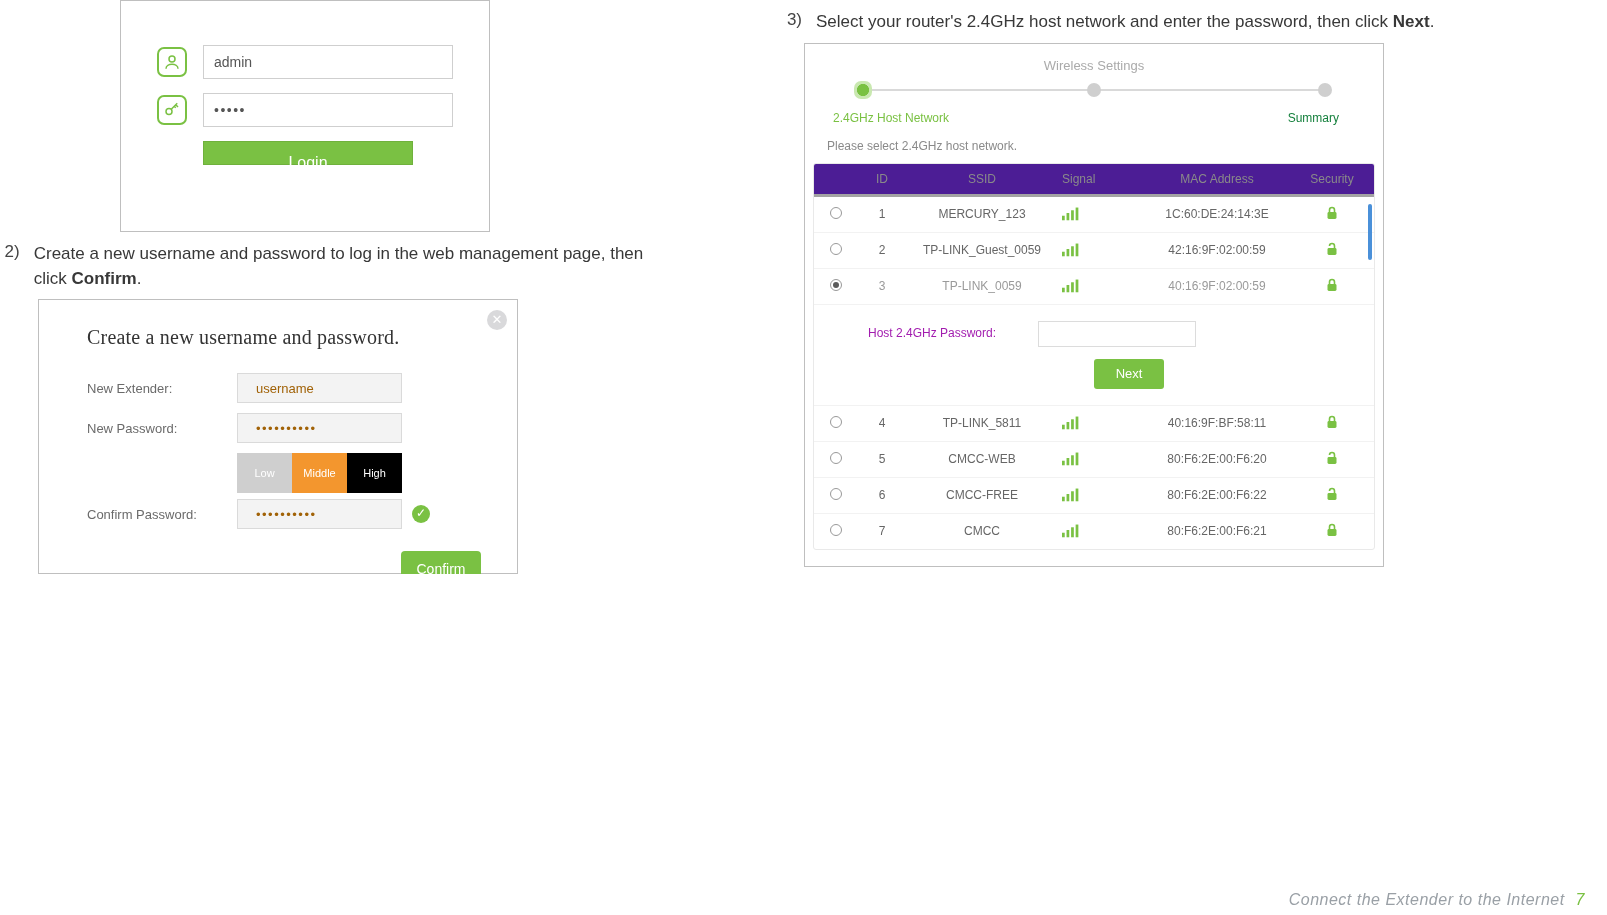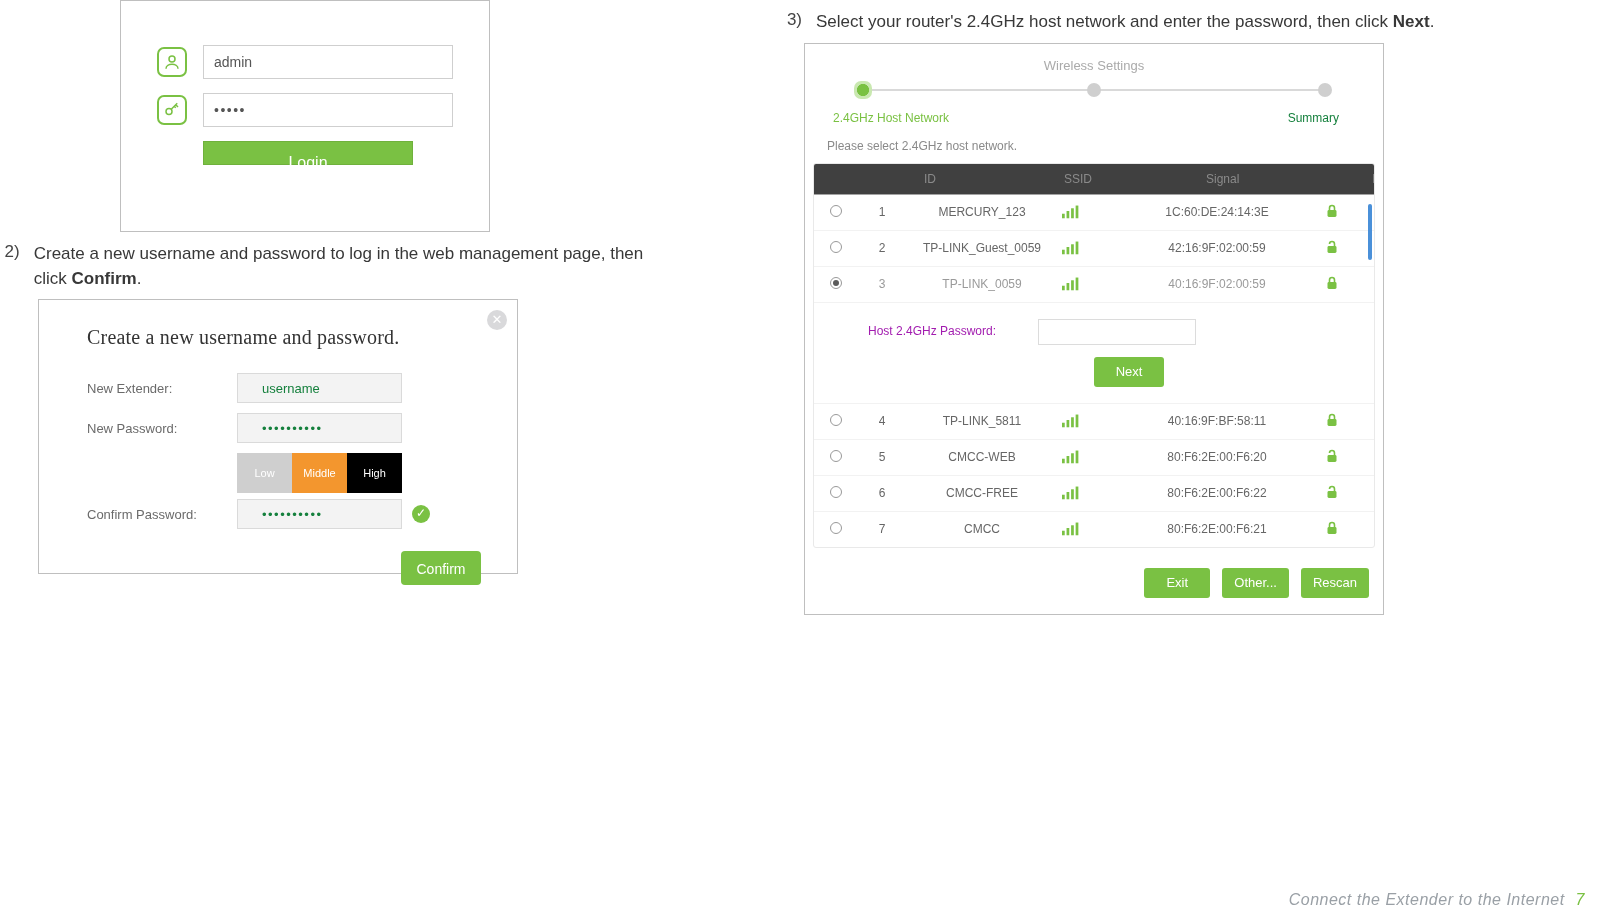--- a/index.html
+++ b/index.html
@@ -54,21 +54,21 @@
   .create-shot { width: 480px; height: 275px; margin-left: 38px; padding: 26px 36px 24px 48px; }
   .close-x {
     position: absolute; top: 10px; right: 10px; width: 20px; height: 20px; border-radius: 10px;
     background: #d9d9db; color: #fff; text-align: center; line-height: 19px; font-size: 13px;
   }
   .create-title { font-size: 20px; color: #333; margin-bottom: 24px; font-family: Georgia, 'Times New Roman', serif; letter-spacing: 0.2px; }
   .form-row { display: flex; align-items: center; margin-bottom: 10px; }
   .form-row label { width: 150px; font-size: 13px; color: #6a6a6a; }
   .grey-input {
     width: 165px; height: 30px; border: 1px solid #dadada; background: #f3f3f3;
-    padding: 0 24px; color: #15803d; font-size: 13px;
+    padding: 0 18px; color: #a16207; font-size: 13px;
   }
   .strength { display: flex; width: 165px; margin: 0 0 6px 150px; font-size: 11px; color: #fff; text-align: center; }
   .strength span { flex: 1; padding: 14px 0; }
   .str-low { background: #cfcfcf; }
   .str-mid { background: #f3962e; }
   .str-high { background: #000000; }
   .tick {
     width: 18px; height: 18px; border-radius: 9px; background: #7ac143; color: #fff;
     margin-left: 10px; text-align: center; line-height: 17px; font-size: 12px;
   }
@@ -87,21 +87,21 @@
   .dot { position: absolute; top: 0; width: 14px; height: 14px; border-radius: 7px; background: #cfcfcf; transform: translateX(-50%); }
   .dot.active { background: radial-gradient(circle, #7ac143 0 45%, #c9e8b0 50% 100%); width: 18px; height: 18px; top: -2px; }
   .dot1 { left: 0%; } .dot2 { left: 50%; } .dot3 { left: 100%; }
   .progress-labels { display: flex; justify-content: space-between; margin: 0 0 14px 0; font-size: 12px; }
   .progress-labels span:first-child { color: #7ac143; margin-left: 20px; }
   .progress-labels span:last-child { color: #15803d; margin-right: 36px; margin-left: 40px; }
   .instruct { font-size: 12px; color: #8a8a8a; margin: 0 0 10px 14px; }
 
   .net-table { border: 1px solid #e9e9e9; border-radius: 3px; overflow: hidden; position: relative; }
   .thead, .trow { display: grid; grid-template-columns: 38px 40px 160px 70px 170px 60px; align-items: center; padding: 8px 10px; font-size: 12px; }
-  .thead { background: #404040; color: #8a8a8a; border-bottom: 1px solid #a3a3a3; gap: 48px; }
+  .thead { background: #4c1d95; color: #8a8a8a; border-bottom: 3px solid #a3a3a3; }
   .trow { border-bottom: 1px solid #f2f2f2; color: #666; }
   .trow.sel { color: #9a9a9a; }
   .trow:last-child { border-bottom: none; }
   .radio {
     width: 12px; height: 12px; border: 1.4px solid #999; border-radius: 50%;
     display: inline-block; position: relative; margin-left: 6px;
   }
   .radio.on::after {
     content: ""; position: absolute; inset: 2px; background: #5b5b5b; border-radius: 50%;
   }
@@ -342,25 +342,20 @@
                 </svg></span>
               <span class="maccell">80:F6:2E:00:F6:21</span>
               <span class="lock lock-closed"><svg viewBox="0 0 12 14">
                   <rect x="1.5" y="6" width="9" height="7" rx="1.4"></rect>
                   <path d="M3.5 6V4a2.5 2.5 0 0 1 5 0v2" fill="none" stroke="#7ac143" stroke-width="1.6"></path>
                 </svg></span>
             </div>
           </div>
       </div>
 
-      <div class="footer-btns">
-        <button class="fbtn">Exit</button>
-        <button class="fbtn">Other...</button>
-        <button class="fbtn">Rescan</button>
-      </div>
     </div>
   </div>
 </div>
 
 <div class="page-footer">
   <span>Connect  the  Extender  to  the  Internet</span>
   <span class="num">7</span>
 </div>
 
 </body></html>

